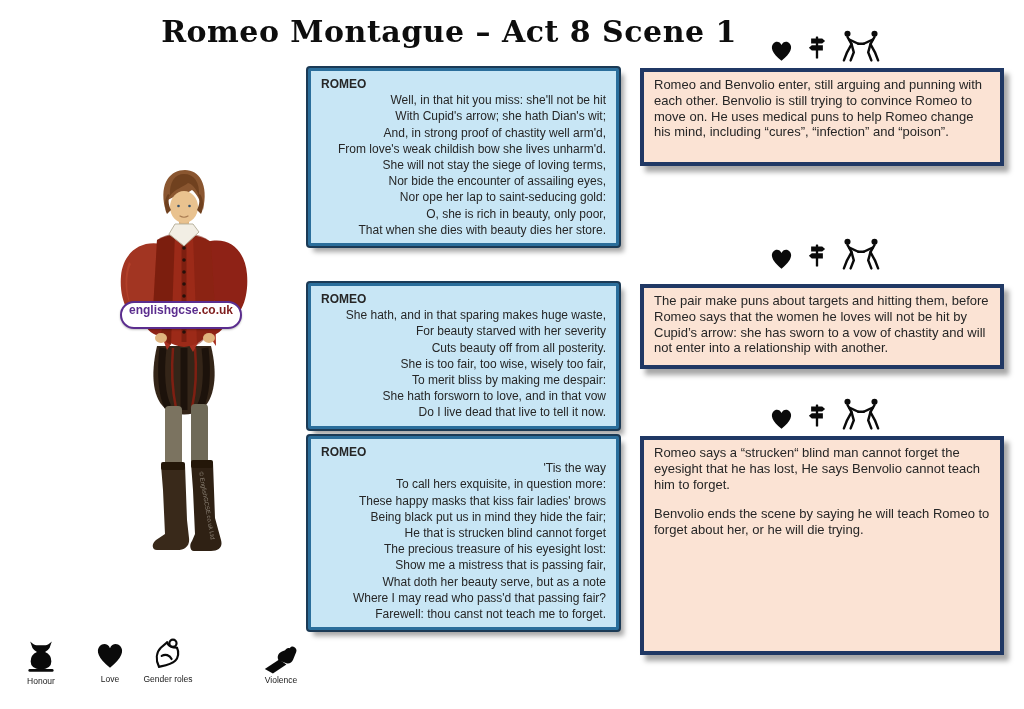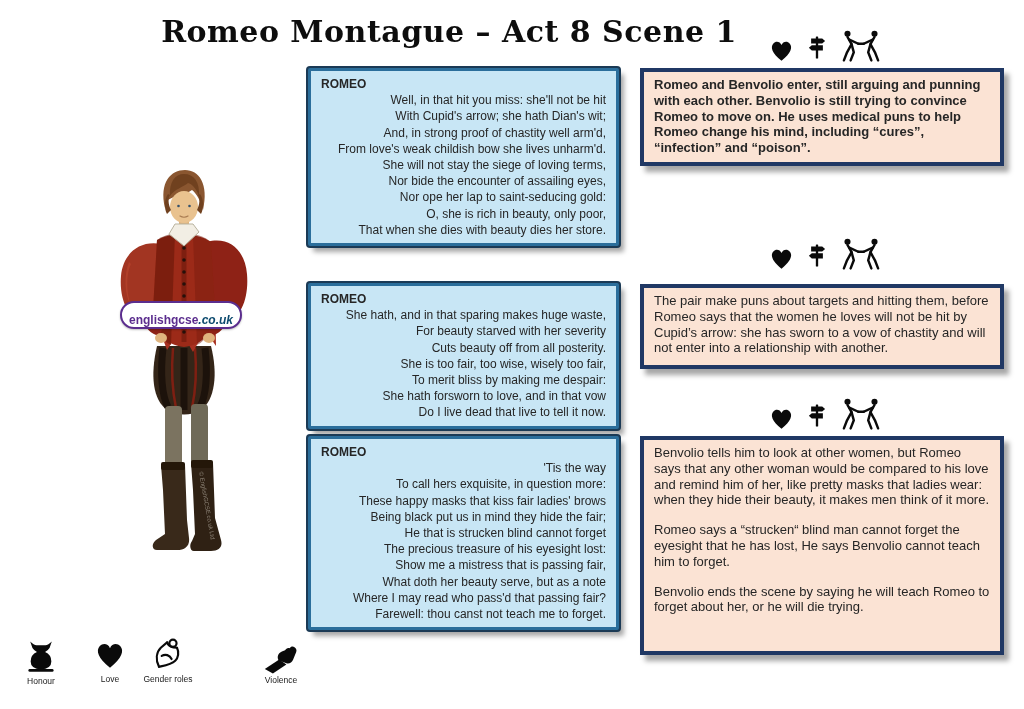--- a/index.html
+++ b/index.html
@@ -39,25 +39,25 @@
   
   .legend{position:absolute;left:0;top:637px;width:420px;height:62px;padding-left:22px;}
   .legend-item{position:absolute;width:90px;text-align:center;}
   .legend-item svg{display:block;margin:0 auto;fill:#0a0a0a;}
   .legend-label{font-size:8.5px;color:#1a1a1a;margin-top:1px;line-height:10px;}
   
   .figure-wrap{position:absolute;left:95px;top:150px;width:205px;height:430px;}
   .watermark{
     position:absolute;left:120px;top:301px;width:118px;height:24px;
     background:#ffffff;border:2px solid #5b2d8e;border-radius:14px;
-    display:flex;align-items:flex-end;justify-content:center;
+    display:flex;align-items:flex-start;justify-content:center;
     font-size:12px;font-weight:700;box-shadow:0 1px 2px rgba(0,0,0,.25);
   }
   .wm-name{color:#5b2d8e;}
-  .wm-tld{color:#0c4a6e;font-style:italic;}
+  .wm-tld{color:#7f1d1d;}
   .stroke-art{fill:none;stroke:#0a0a0a;stroke-width:2.4;stroke-linecap:round;stroke-linejoin:round;}
 </style>
 </head>
 <body>
 
 <svg width="0" height="0" style="position:absolute" aria-hidden="true">
   <defs>
     <symbol id="sym-heart" viewBox="0 0 40 40">
       <path d="M20 35 C6 24 3 15 8 9.5 C11.5 5.5 18 6.5 20 12 C22 6.5 28.5 5.5 32 9.5 C37 15 34 24 20 35 Z"></path>
     </symbol>
@@ -232,28 +232,27 @@
       <use href="#sym-heart"></use>
     </svg>
   <svg class="ticon" width="26" height="33">
       <use href="#sym-signpost"></use>
     </svg>
   <svg class="ticon" width="44" height="36">
       <use href="#sym-conflict"></use>
     </svg>
 </div>
 
-<div class="note-box" style="top:68px;min-height:98px;font-weight:bold;">
+<div class="note-box" style="top:68px;min-height:98px;">
   <p>Romeo and Benvolio enter, still arguing and punning with each other. Benvolio is still trying to convince Romeo to move on. He uses medical puns to help Romeo change his mind, including “cures”, “infection” and “poison”.</p>
 </div>
 <div class="note-box" style="top:284px;min-height:85px;">
   <p>The pair make puns about targets and hitting them, before Romeo says that the women he loves will not be hit by Cupid’s arrow: she has sworn to a vow of chastity and will not enter into a relationship with another.</p>
 </div>
 <div class="note-box" style="top:436px;min-height:219px;">
-  <p>Benvolio tells him to look at other women, but Romeo says that any other woman would be compared to his love and remind him of her, like pretty masks that ladies wear: when they hide their beauty, it makes men think of it more.</p>
   <p>Romeo says a “strucken“ blind man cannot forget the eyesight that he has lost, He says Benvolio cannot teach him to forget.</p>
   <p>Benvolio ends the scene by saying he will teach Romeo to forget about her, or he will die trying.</p>
 </div>
 
 <div class="legend">
   <div class="legend-item" style="left:-4px;">
     <svg width="36" height="38">
         <use href="#sym-honour"></use>
       </svg>
     <div class="legend-label">Honour</div>

